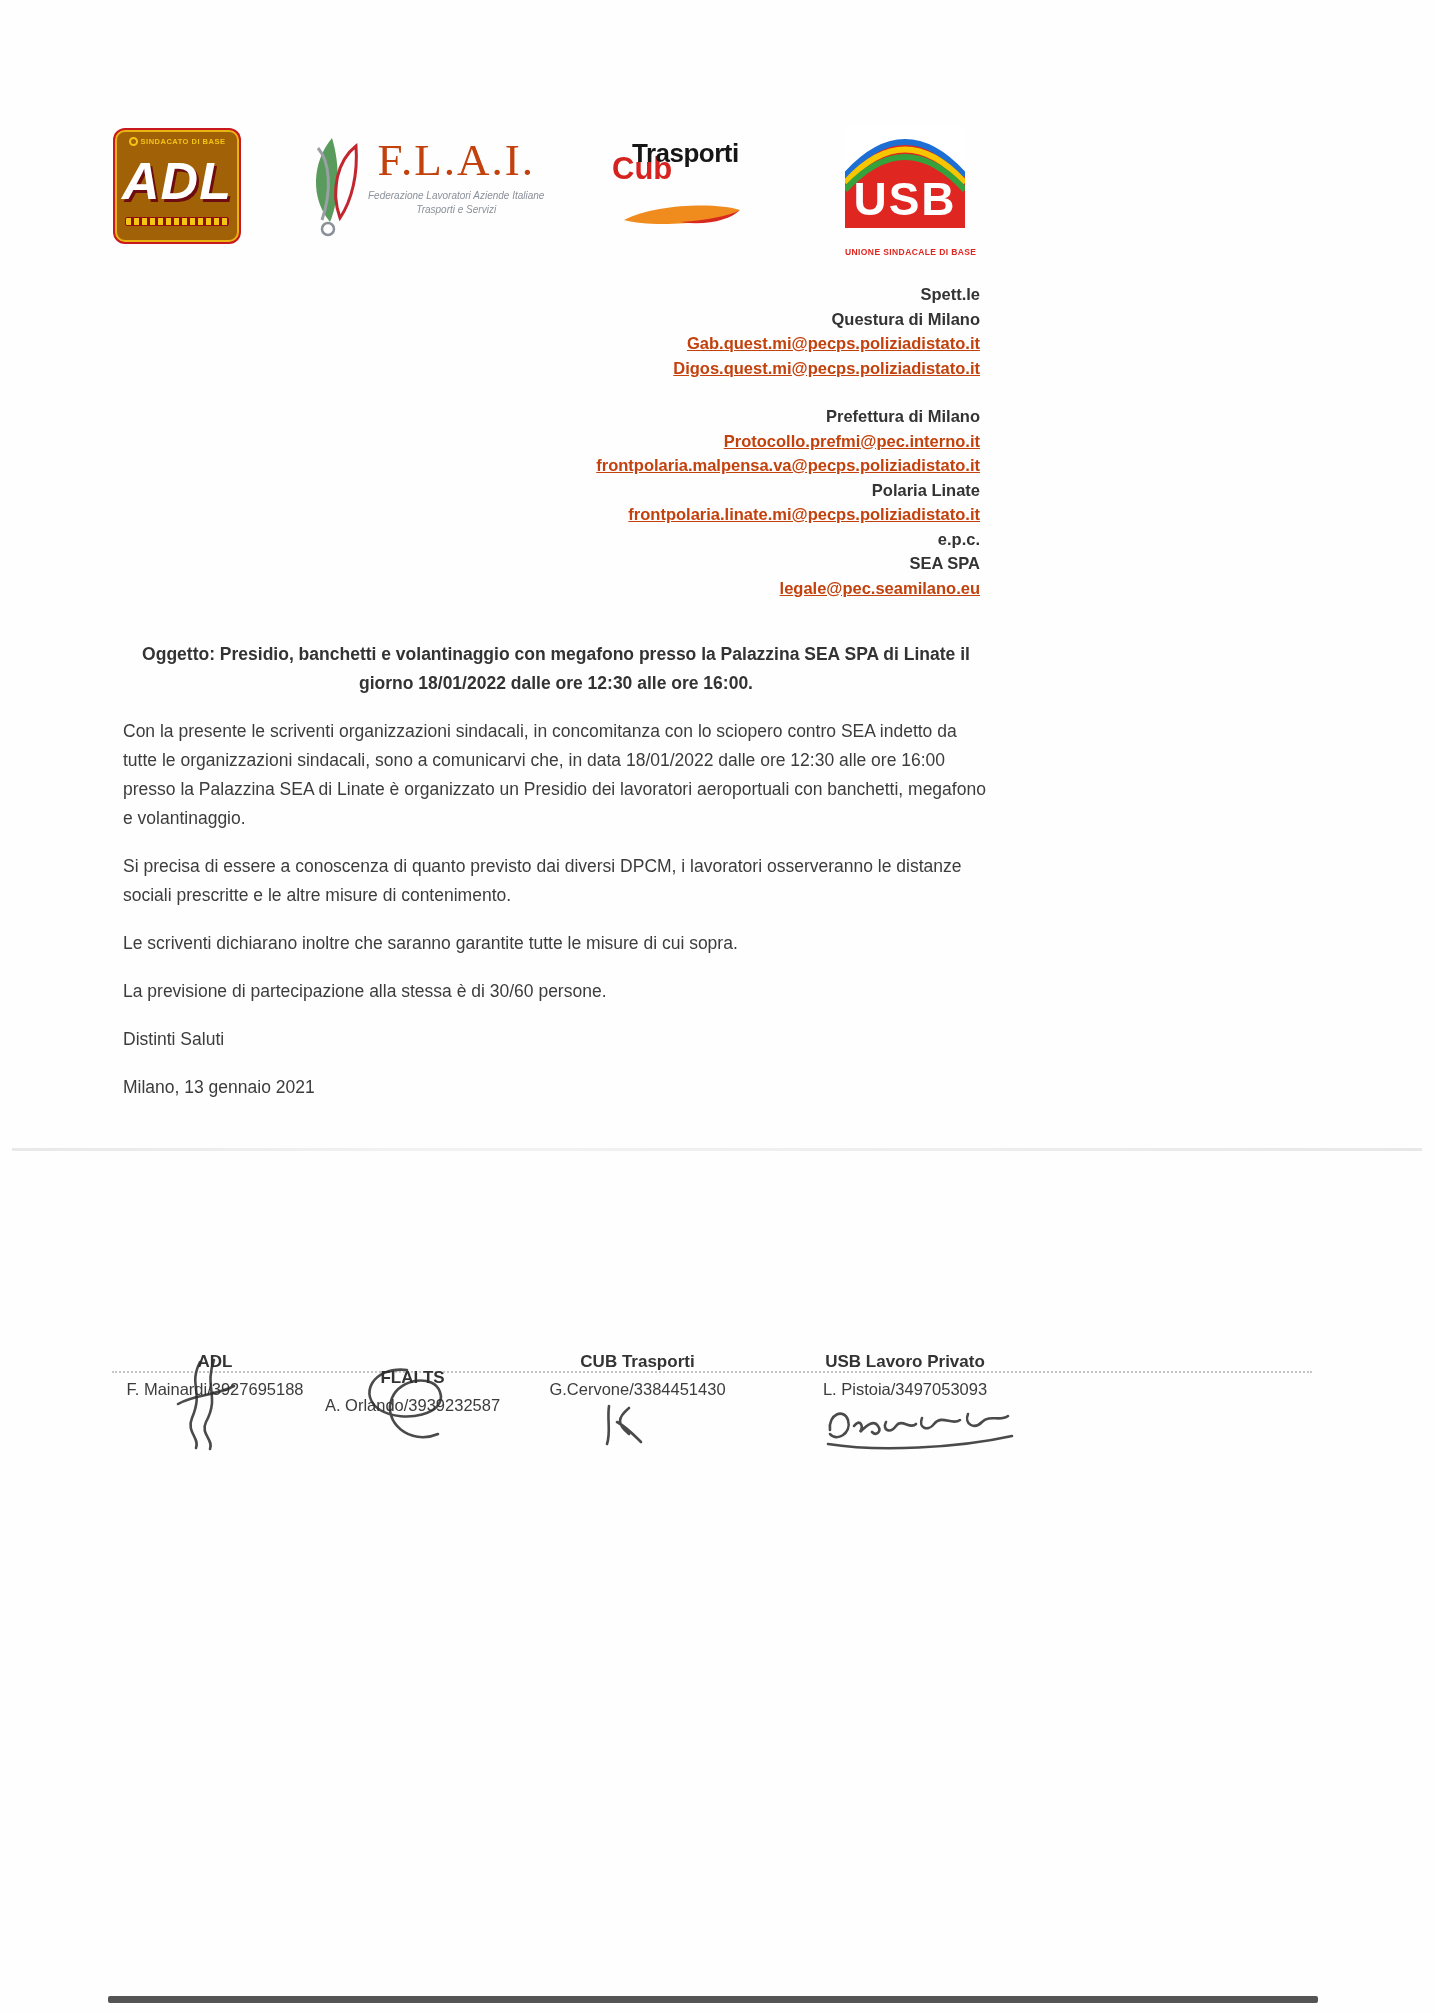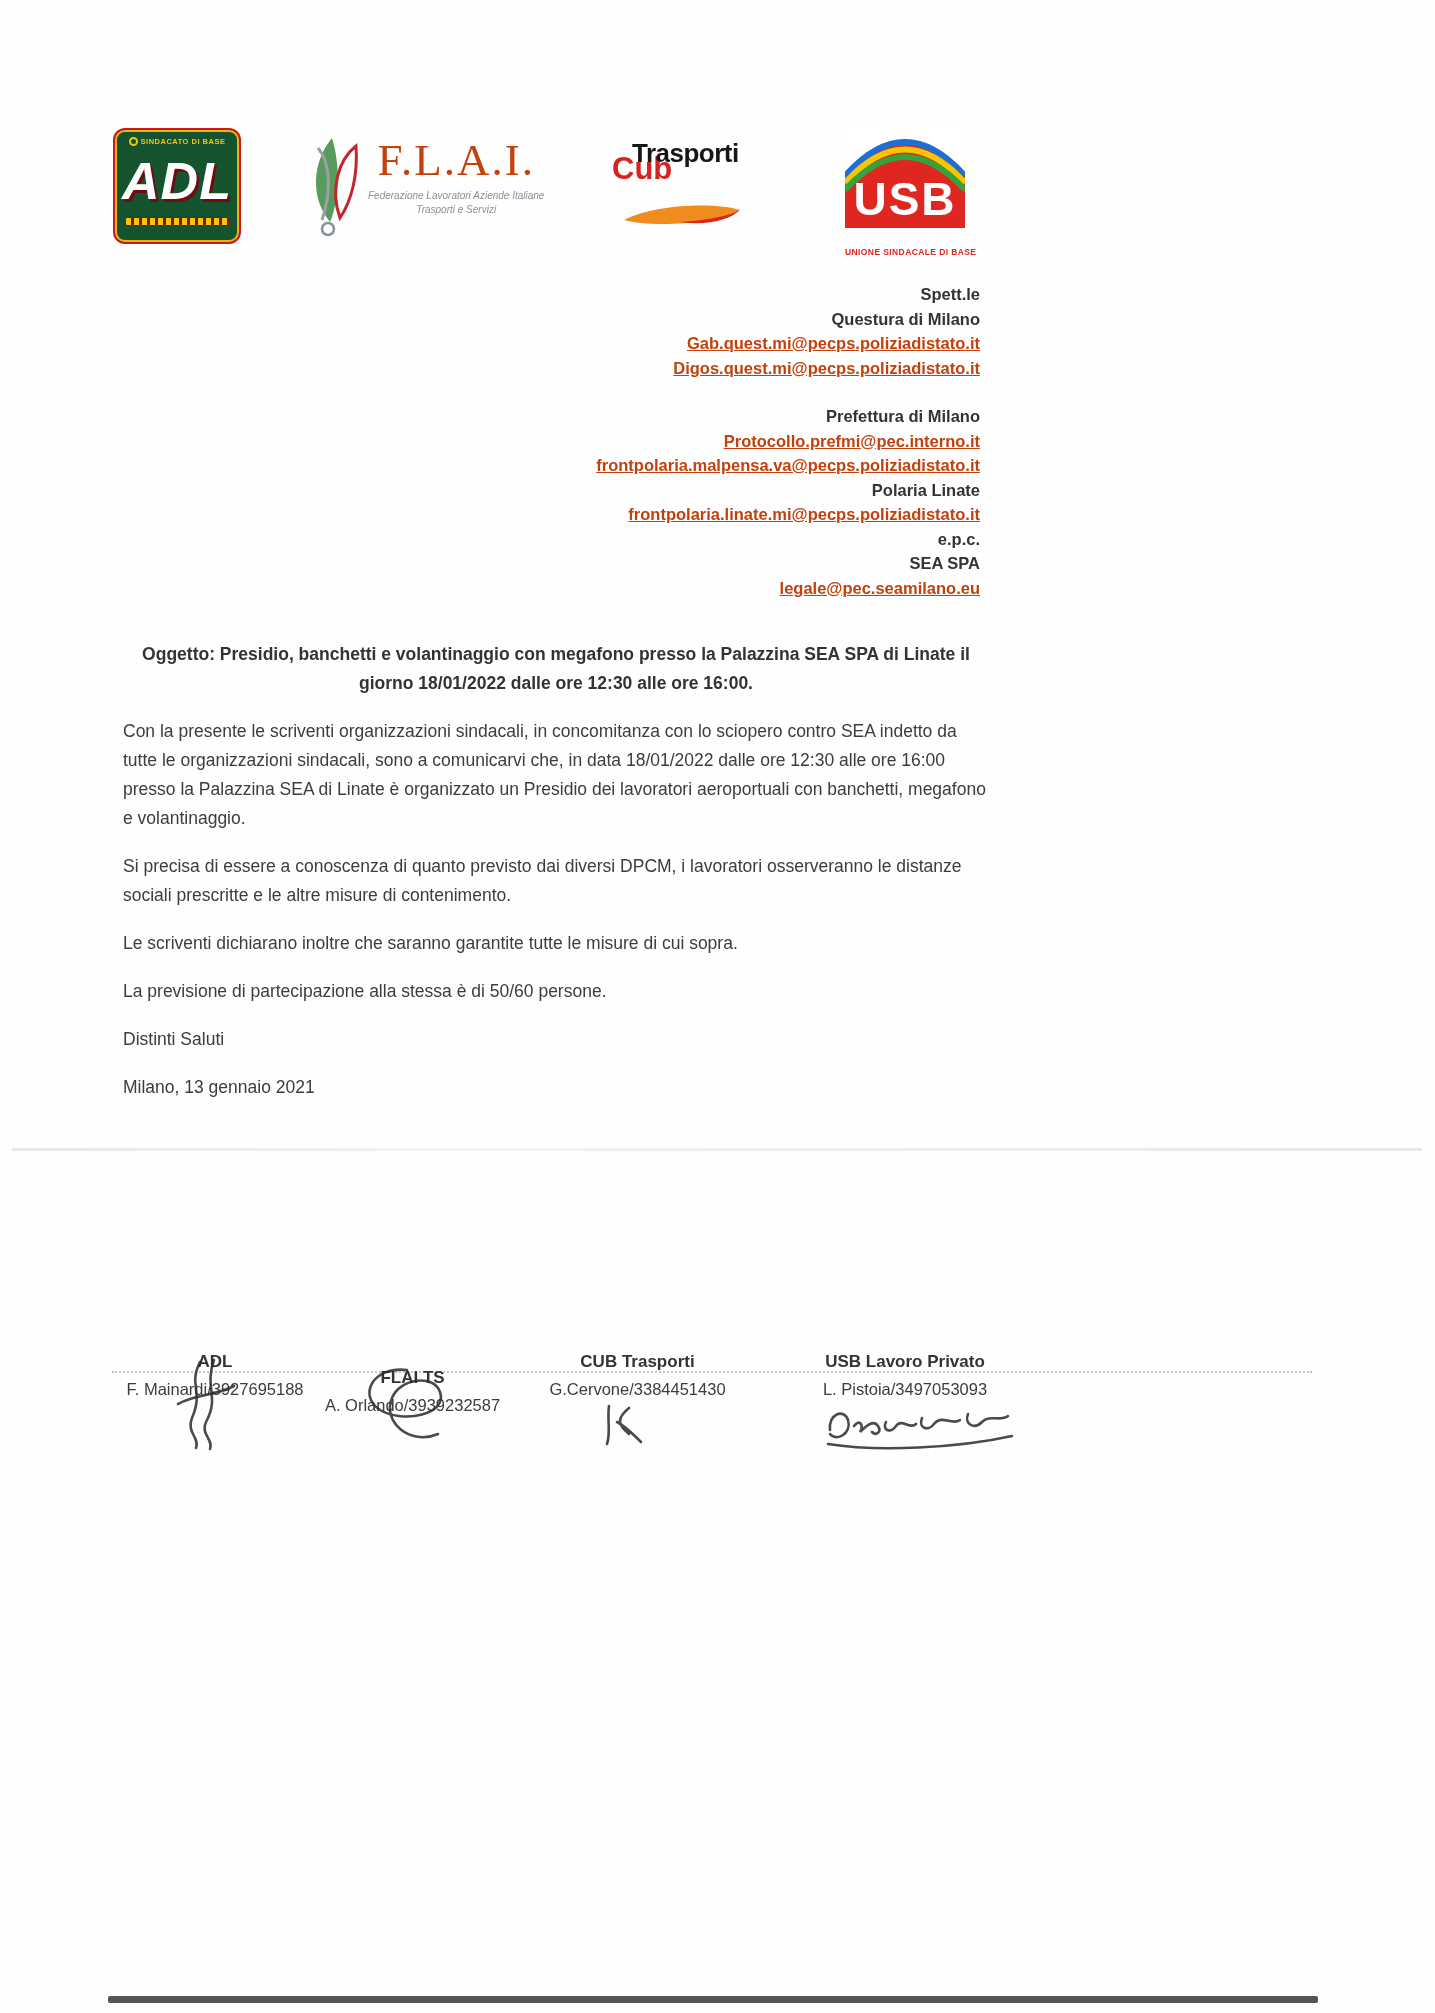--- a/index.html
+++ b/index.html
@@ -13,21 +13,21 @@
     color: #3a3a3a;
     overflow: hidden;
   }
 
   
   .logo { position: absolute; }
 
   
   .logo-adl {
     left: 115px; top: 130px; width: 124px; height: 112px;
-    background: #14532d;
+    background: #a16207;
     border: 2px solid #e9b411;
     border-radius: 10px;
     box-shadow: 0 0 0 2px #c8191f;
     padding: 5px 4px 4px;
     display: flex; flex-direction: column; align-items: center;
   }
   .adl-top {
     display: flex; align-items: center; gap: 3px;
     color: #f3c613; font-size: 7.5px; font-weight: 700; letter-spacing: .5px;
     text-transform: uppercase; white-space: nowrap;
@@ -200,21 +200,21 @@
     <div class="addr-line">e.p.c.</div>
     <div class="addr-line">SEA SPA</div>
     <a class="addr-link">legale@pec.seamilano.eu</a>
   </div>
 
   <div class="letter-body">
     <p class="subject">Oggetto: Presidio, banchetti e volantinaggio con megafono presso la Palazzina SEA SPA di Linate il giorno 18/01/2022 dalle ore 12:30 alle ore 16:00.</p>
     <p>Con la presente le scriventi organizzazioni sindacali, in concomitanza con lo sciopero contro SEA indetto da tutte le organizzazioni sindacali, sono a comunicarvi che, in data 18/01/2022 dalle ore 12:30 alle ore 16:00 presso la Palazzina SEA di Linate è organizzato un Presidio dei lavoratori aeroportuali con banchetti, megafono e volantinaggio.</p>
     <p>Si precisa di essere a conoscenza di quanto previsto dai diversi DPCM, i lavoratori osserveranno le distanze sociali prescritte e le altre misure di contenimento.</p>
     <p>Le scriventi dichiarano inoltre che saranno garantite tutte le misure di cui sopra.</p>
-    <p>La previsione di partecipazione alla stessa è di 50/60 persone.</p>
+    <p>La previsione di partecipazione alla stessa è di 30/60 persone.</p>
     <p class="closing">Distinti Saluti</p>
     <p class="dateline">Milano, 13 gennaio 2021</p>
   </div>
 
   <div class="artifact-mid"></div>
   <div class="sig-dotline"></div>
   <div class="bottom-bar"></div>
 
   <div class="sig-col sig-col-1">
     <div class="sig-org">ADL</div>

